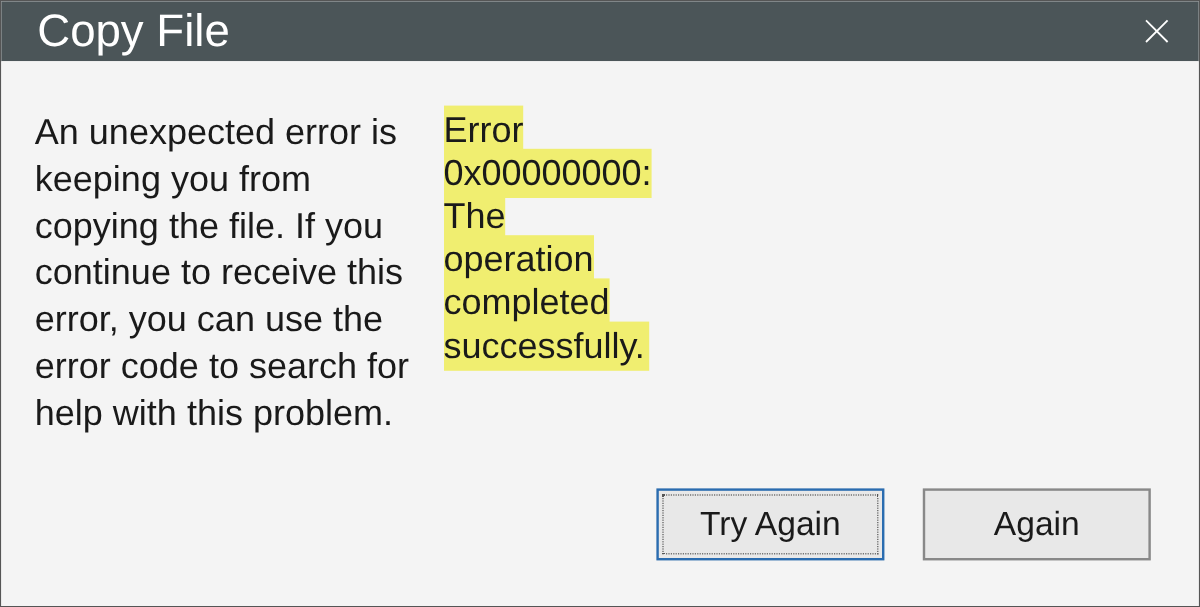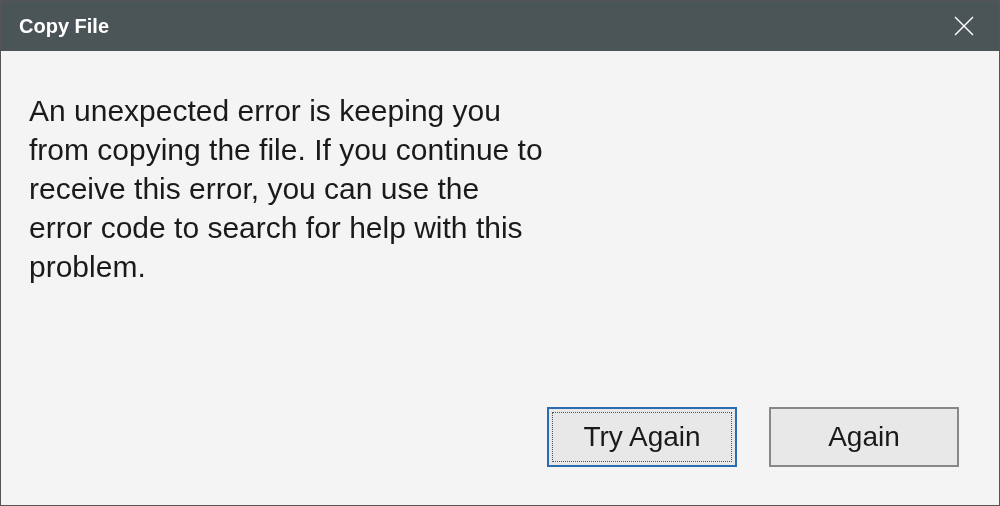--- a/index.html
+++ b/index.html
@@ -19,22 +19,23 @@
     .titlebar {
       background: #4b5558;
       color: #ffffff;
       height: 50px;
       display: flex;
       align-items: center;
       justify-content: space-between;
       padding: 0 0 0 18px;
     }
     .titlebar-title {
-      font-size: 20px;
-      font-weight: 700;
+      font-size: 38px;
+      font-weight: 400;
+      margin-left: 12px;
     }
     .close-btn {
       width: 70px;
       height: 50px;
       display: flex;
       align-items: center;
       justify-content: center;
       cursor: pointer;
     }
     .close-btn svg {
@@ -95,17 +96,20 @@
   <div class="close-btn">
     <svg viewBox="0 0 24 24" fill="none" stroke="#ffffff" stroke-width="1.5">
       <line x1="3" y1="3" x2="21" y2="21"></line>
       <line x1="21" y1="3" x2="3" y2="21"></line>
     </svg>
   </div>
 </div>
 
 <div class="content">
   <div class="message">An unexpected error is keeping you from copying the file. If you continue to receive this error, you can use the error code to search for help with this problem.</div>
+  <div>
+    <span class="error-line">Error 0x00000000: The operation completed successfully.</span>
+  </div>
   <div class="button-row">
     <button class="btn primary">Try Again</button>
     <button class="btn">Again</button>
   </div>
 </div>
 
 </body></html>

